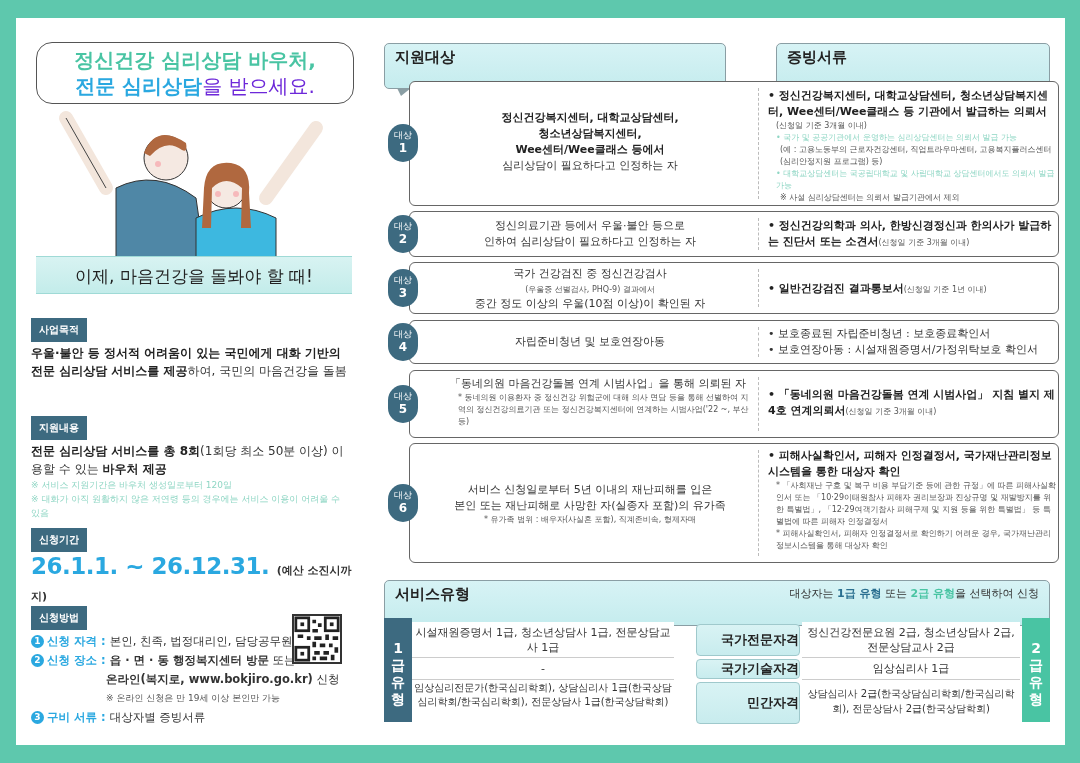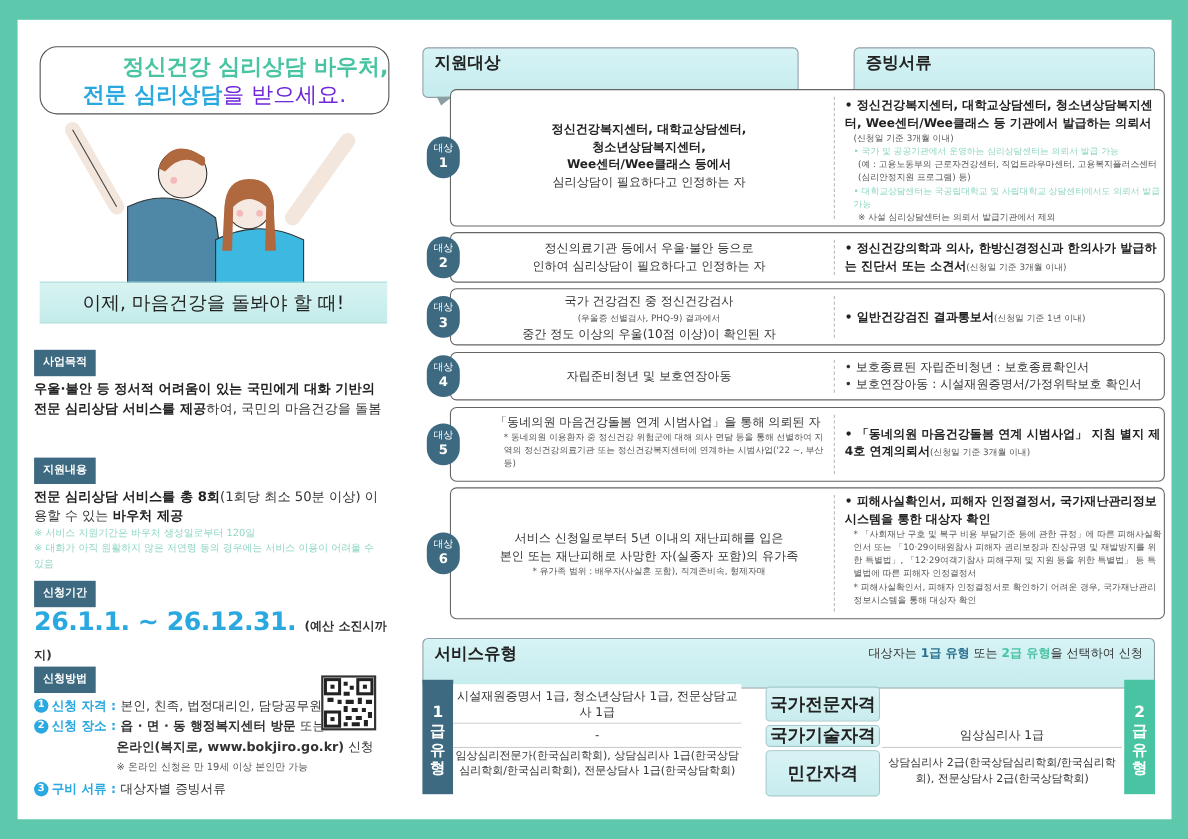--- a/index.html
+++ b/index.html
@@ -16,21 +16,21 @@
   }
   .bottom-strip { position:absolute; left:0; right:0; bottom:0; height:18px; background:#5ec8ad; }
 
   
   .left { position:absolute; left:0; top:0; width:350px; height:727px; }
   .bubble {
     position:absolute; left:20px; top:24px; width:318px; height:62px;
     border:1.5px solid #555; border-radius:16px; background:#fff;
     text-align:center; font-weight:bold; font-size:20px; line-height:26px; padding-top:4px;
   }
-  .bubble .l1 { color:#49c4a3;text-align:right; }
+  .bubble .l1 { color:#49c4a3; }
   .bubble .l2a { color:#2aa8e0; }
   .bubble .l2b { color:#6d28d9; font-weight:normal; }
   .illus { position:absolute; left:30px; top:90px; width:300px; height:160px; }
   .slogan {
     position:absolute; left:20px; top:238px; width:316px; height:38px;
     background:linear-gradient(#d8f3f2,#c3ecea); border-top:1px solid #9fdad6; border-bottom:1px solid #9fdad6;
     text-align:center; font-size:17px; line-height:38px; color:#222;
   }
   .sec-label {
     position:absolute; display:inline-block; background:#3d6a80; color:#fff;
@@ -73,21 +73,21 @@
   .cell-r b, .cell-l b { color:#222; }
   .fine { font-size:8px; line-height:12px; color:#555; }
   .fine-mint { font-size:8px; line-height:12px; color:#8fd6c4; }
 
   
   .svc-hint { position:absolute; right:10px; top:0; font-weight:normal; font-size:11px; color:#333; }
   .svc-hint .c1 { color:#2a6f90; font-weight:bold; }
   .svc-hint .c2 { color:#49c4a3; font-weight:bold; }
   .grade-bar { position:absolute; width:28px; top:617px; height:104px; color:#fff; font-weight:bold; font-size:14px; text-align:center; line-height:17px; padding-top:22px; }
   .g-cell { position:absolute; text-align:center; font-size:11px; line-height:15px; color:#333; border-bottom:1px solid #ccc; background:#fff; }
-  .q-tag { position:absolute; left:680px; width:104px; border:1px solid #9fc9cc; border-radius:4px; background:linear-gradient(#d9f3f4,#c8ecee); text-align:center; font-weight:bold; font-size:16px; color:#222; }
+  .q-tag { position:absolute; left:680px; width:104px; border:1px solid #9fc9cc; border-radius:4px; background:linear-gradient(#d9f3f4,#c8ecee); text-align:right; font-weight:bold; font-size:13px; color:#222; }
 </style>
 </head>
 <body>
 
 <div class="page">
 
   <div class="left">
     <div class="bubble">
       <div class="l1">정신건강 심리상담 바우처,</div>
       <div><span class="l2a">전문 심리상담</span><span class="l2b">을 받으세요.</span></div>
@@ -258,17 +258,18 @@
   </div>
 
   <div class="g-cell" style="left:396px; top:604px; width:262px; height:36px; padding-top:3px;">시설재원증명서 1급, 청소년상담사 1급, 전문상담교사 1급</div>
   <div class="g-cell" style="left:396px; top:640px; width:262px; height:22px; padding-top:3px;">-</div>
   <div class="g-cell" style="left:396px; top:662px; width:262px; height:46px; padding-top:1px; font-size:10px; line-height:14px; border-bottom:none;">임상심리전문가(한국심리학회), 상담심리사 1급(한국상담심리학회/한국심리학회), 전문상담사 1급(한국상담학회)</div>
 
   <div class="q-tag" style="top:606px; height:32px; line-height:30px;">국가전문자격</div>
   <div class="q-tag" style="top:641px; height:20px; line-height:18px;">국가기술자격</div>
   <div class="q-tag" style="top:664px; height:42px; line-height:40px;">민간자격</div>
 
+  <div class="g-cell" style="left:786px; top:604px; width:218px; height:36px; padding-top:3px;">정신건강전문요원 2급, 청소년상담사 2급, 전문상담교사 2급</div>
   <div class="g-cell" style="left:786px; top:640px; width:218px; height:22px; padding-top:3px;">임상심리사 1급</div>
   <div class="g-cell" style="left:786px; top:662px; width:218px; height:46px; padding-top:6px; font-size:10px; line-height:15px; border-bottom:none;">상담심리사 2급(한국상담심리학회/한국심리학회), 전문상담사 2급(한국상담학회)</div>
 </div>
 
 <div class="bottom-strip"></div>
 
 </body></html>

